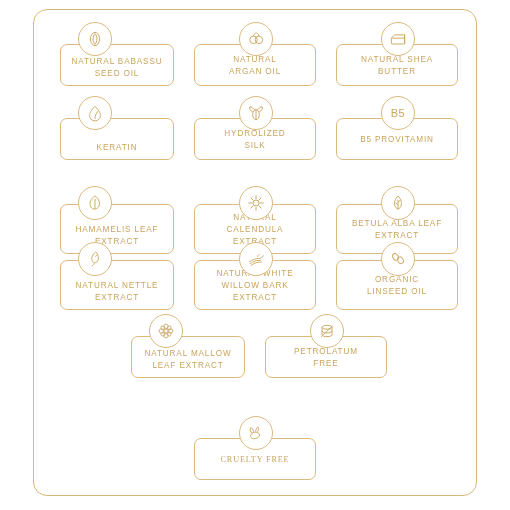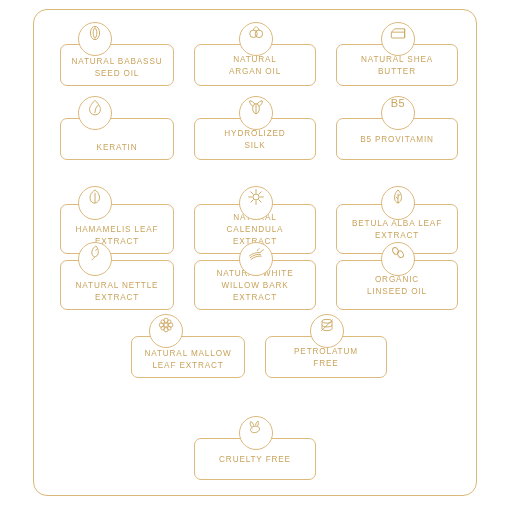--- a/index.html
+++ b/index.html
@@ -41,21 +41,21 @@
     height: 86px;
     display: flex;
     justify-content: center;
   }
 
   .row.r1 { top: 12px; }
   .row.r2 { top: 86px; }
   .row.r3 { top: 176px; }
   .row.r4 { top: 232px; }
   .row.r5 { top: 304px; }
-  .row.r6 { top: 406px; }
+  .row.r6 { top: 406px; font-family: Liberation Serif, serif; }
 
   .cell {
     position: relative;
     width: 136px;
     margin: 0 3px;
     height: 86px;
   }
 
   .chip {
     position: absolute;
@@ -88,20 +88,21 @@
     position: absolute;
     left: 50%;
     top: 0;
     transform: translateX(-50%);
     width: 34px;
     height: 34px;
     border-radius: 50%;
     border: 1px solid #dcb97c;
     background: #ffffff;
     display: flex;
+    align-items: center;
     justify-content: center;
     z-index: 3;
     box-sizing: border-box;
   }
 
   
   .cell.left-badge .icon-badge { left: 32px; transform: none; }
   .cell.left-badge .chip { left: 14px; width: 114px; align-items: flex-end; }
 
   .icon-badge svg { display: block; }

